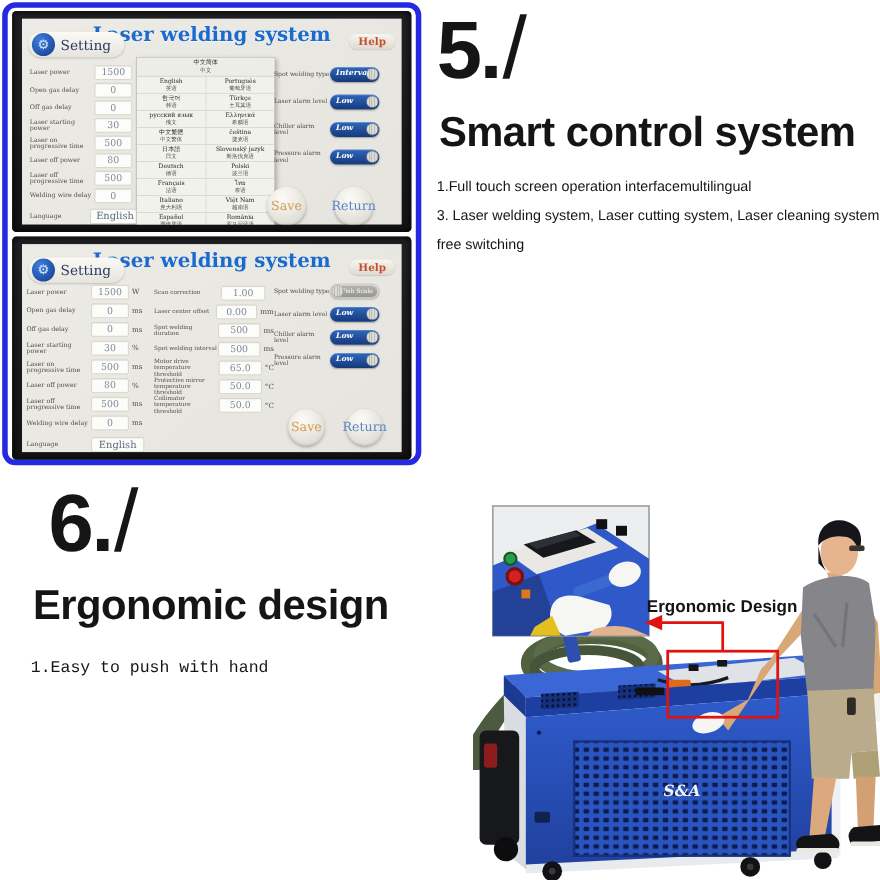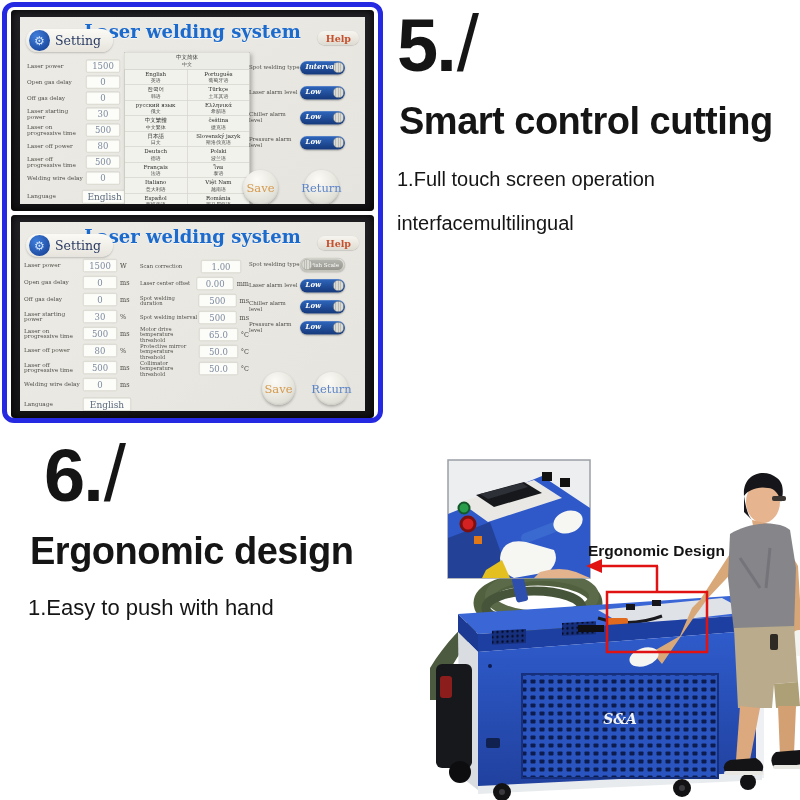--- a/index.html
+++ b/index.html
@@ -82,22 +82,22 @@
   .save-btn{color:#d59a4c;}
   .return-btn{color:#5c85c8;}
   
   .sec5{position:absolute;left:397px;top:4px;width:404px;color:#151515;}
   .sec6{position:absolute;left:28px;top:434px;width:400px;color:#151515;}
   .num-row{display:flex;align-items:flex-start;height:86px;}
   .sec6 .num-row{margin-left:16px;}
   .big-num{font-size:74px;font-weight:800;line-height:84px;letter-spacing:-2px;}
   .big-slash{font-size:80px;font-weight:300;line-height:80px;margin-left:2px;}
   .sec-title{font-size:38px;font-weight:800;margin:10px 0 14px 2px;letter-spacing:-0.5px;}
-  .sec-items p{margin:0;font-size:20px;line-height:44px;}
-  .sec6 .sec-items p{font-size:22px;line-height:41px;}
+  .sec-items p{margin:0;font-size:13px;line-height:26px;}
+  .sec6 .sec-items p{font-size:15px;line-height:41px;font-family:Liberation Mono, monospace;}
   
   .photo{position:absolute;left:430px;top:438px;width:370px;height:362px;}
 </style>
 </head>
 <body>
 
 <div class="blue-box">
 
   <div class="bezel bezel1">
     <div class="screen">
@@ -357,23 +357,24 @@
       </div>
     </div>
   </div>
 </div>
 
 <div class="sec5">
   <div class="num-row">
     <span class="big-num">5.</span>
     <span class="big-slash">/</span>
   </div>
-  <div class="sec-title">Smart control cutting</div>
+  <div class="sec-title">Smart control system</div>
   <div class="sec-items" id="s5-items">
       <p>1.Full touch screen operation interfacemultilingual</p>
+      <p>3. Laser welding system, Laser cutting system, Laser cleaning system free switching</p>
     </div>
 </div>
 
 <div class="sec6">
   <div class="num-row">
     <span class="big-num">6.</span>
     <span class="big-slash">/</span>
   </div>
   <div class="sec-title">Ergonomic design</div>
   <div class="sec-items" id="s6-items" style="width:386px;">

